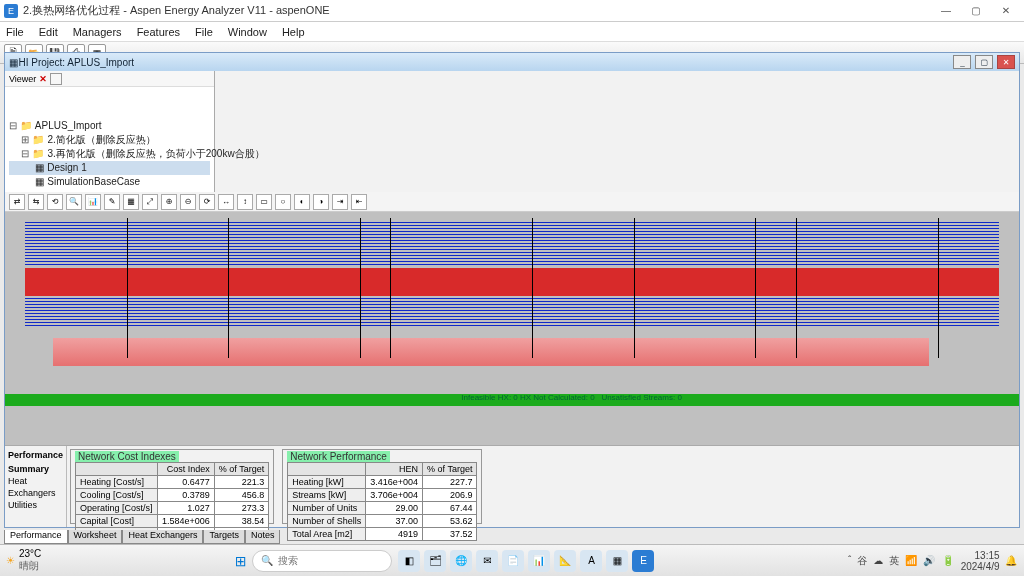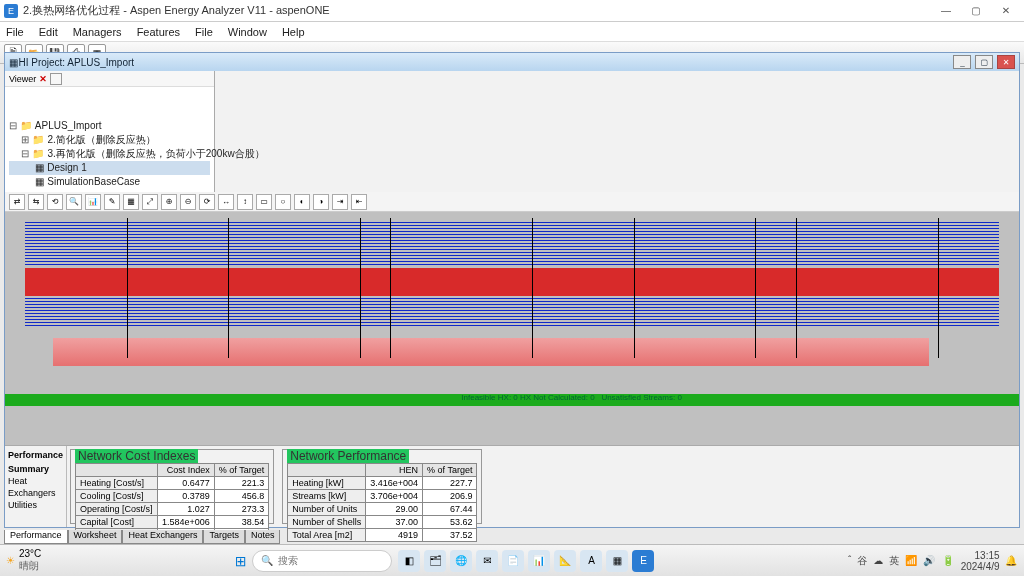--- a/index.html
+++ b/index.html
@@ -53,21 +53,21 @@
 .status-strip { height: 12px; background: #1cab1d; margin-top: 4px; position: relative; }
 .status-strip .stx { position: absolute; color: #063; font-size: 8px; left: 45%; top: -1px; }
 
 .bottom-pane { height: 82px; border-top: 1px solid #aaa; background: #f2f2f2; display: flex; }
 .perf-side { width: 62px; border-right: 1px solid #bbb; padding: 3px; font-size: 9px; }
 .perf-side .hdr { font-weight: bold; font-size: 9px; margin-bottom: 2px; }
 .perf-side div { line-height: 12px; }
 
 .tables-area { flex: 1; display: flex; gap: 8px; padding: 3px; }
 .tbl-group { border: 1px solid #999; padding: 2px 4px 4px 4px; font-size: 9px; }
-.tbl-group .leg { font-size: 12px; color: #333; margin-top: -8px; background: #22c55e; display: inline-block; padding: 0 3px; }
+.tbl-group .leg { font-size: 10px; color: #333; margin-top: -8px; background: #86efac; display: inline-block; padding: 0 3px; }
 table.data { border-collapse: collapse; font-size: 9px; }
 table.data td, table.data th { border: 1px solid #888; padding: 1px 4px; text-align: right; background: #fff; }
 table.data th { background: #e4e4e4; font-weight: normal; }
 table.data td.lbl { text-align: left; background: #eee; }
 
 .tabs { position: absolute; left: 4px; bottom: 32px; height: 14px; display: flex; gap: 0; font-size: 9px; }
 .tabs .tab { border: 1px solid #888; border-top: none; padding: 0 5px; background: #ddd; }
 .tabs .tab.active { background: #fff; }
 .mode-row { position: absolute; left: 4px; bottom: 18px; font-size: 9px; }
 .mode-row input { font-size: 9px; width: 80px; height: 12px; border: 1px solid #888; background: #fff; padding: 0 2px; }

